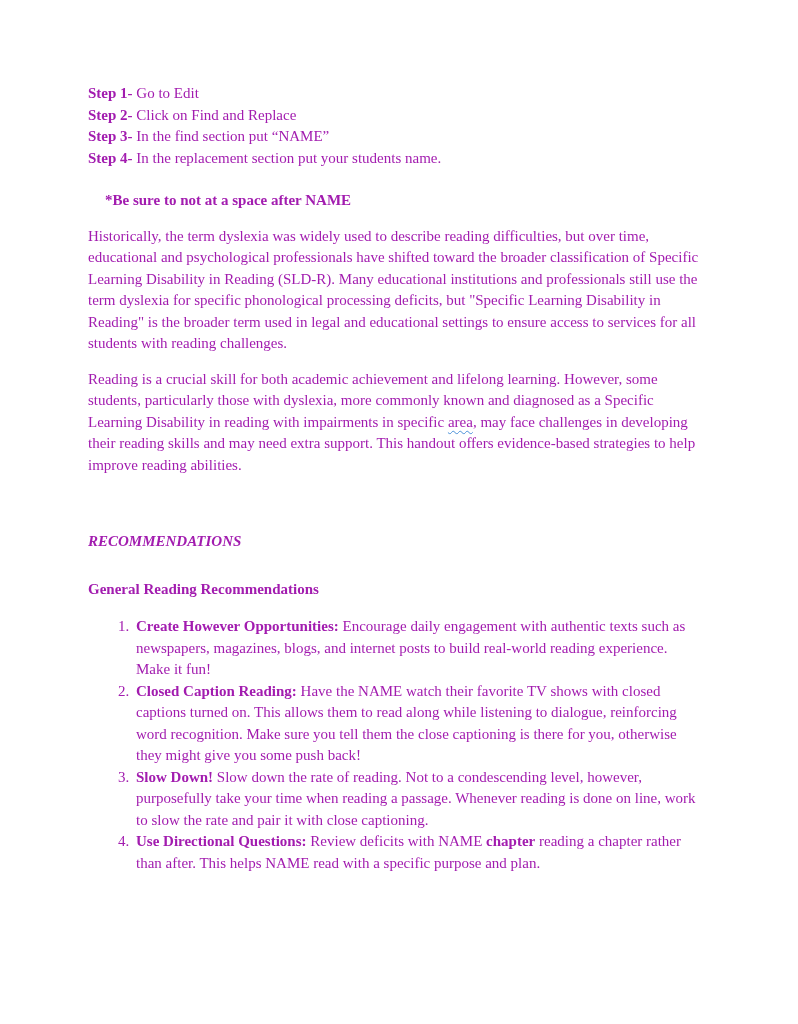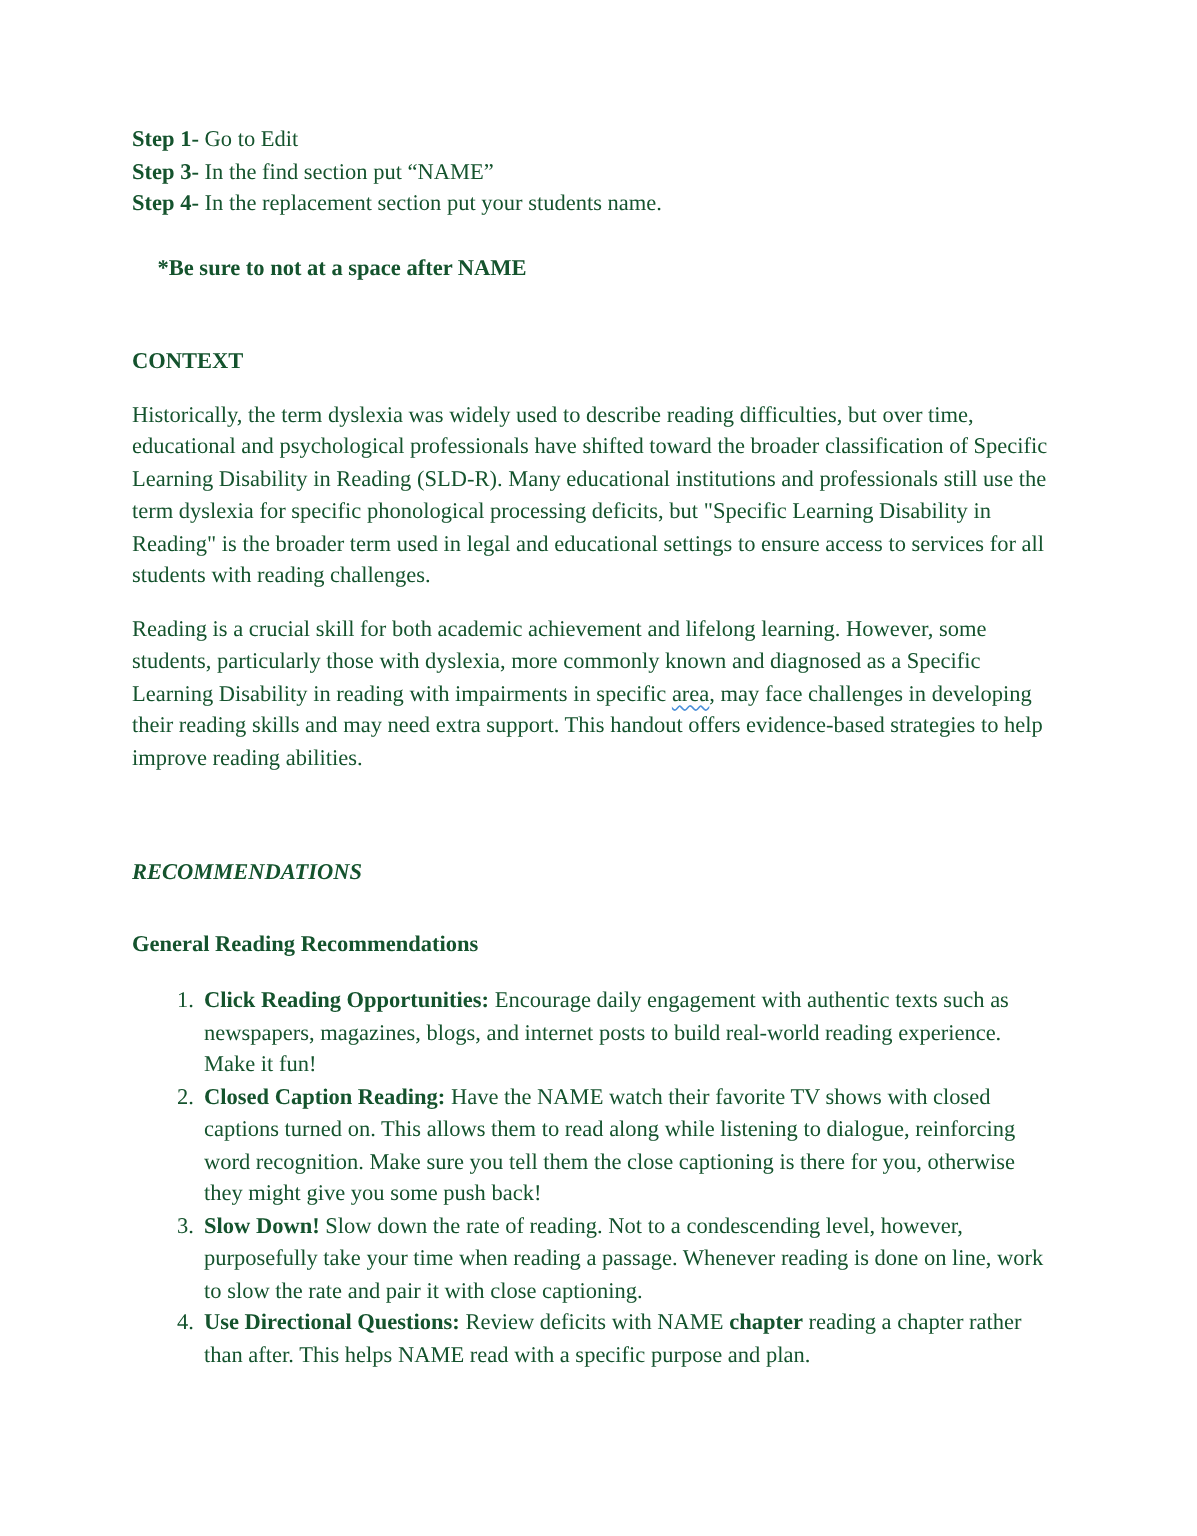--- a/index.html
+++ b/index.html
@@ -7,21 +7,21 @@
     padding: 0;
     background: #ffffff;
   }
   .page {
     position: relative;
     width: 798px;
     height: 1024px;
     background: #ffffff;
     overflow: hidden;
     font-family: "Liberation Serif", serif;
-    color: #14532d;
+    color: #a21caf;
   }
   .content {
     position: absolute;
     left: 88px;
     top: 83px;
     width: 612px;
     font-size: 15px;
     line-height: 21.5px;
   }
   .steps-block div { white-space: nowrap; }
@@ -56,37 +56,37 @@
   }
 </style>
 </head>
 <body>
 
 <div class="page">
   <div class="content">
 
     <div class="steps-block">
       <div><b>Step 1-</b><span> Go to Edit</span></div>
+      <div><b>Step 2-</b><span> Click on Find and Replace</span></div>
       <div><b>Step 3-</b><span> In the find section put “NAME”</span></div>
       <div><b>Step 4-</b><span> In the replacement section put your students name.</span></div>
     </div>
 
     <div class="note">*Be sure to not at a space after NAME</div>
 
-    <div class="heading context-heading">CONTEXT</div>
 
     <div class="para">Historically, the term dyslexia was widely used to describe reading difficulties, but over time, educational and psychological professionals have shifted toward the broader classification of Specific Learning Disability in Reading (SLD-R). Many educational institutions and professionals still use the term dyslexia for specific phonological processing deficits, but "Specific Learning Disability in Reading" is the broader term used in legal and educational settings to ensure access to services for all students with reading challenges.</div>
 
     <div class="para"><span>Reading is a crucial skill for both academic achievement and lifelong learning. However, some students, particularly those with dyslexia, more commonly known and diagnosed as a Specific Learning Disability in reading with impairments in specific </span><span class="squiggle">area</span><span>, may face challenges in developing their reading skills and may need extra support. This handout offers evidence-based strategies to help improve reading abilities.</span></div>
 
     <div class="heading rec-heading">RECOMMENDATIONS</div>
 
     <div class="sub-heading">General Reading Recommendations</div>
 
     <ol class="rec-list">
-      <li><b>Click Reading Opportunities:</b><span> Encourage daily engagement with authentic texts such as newspapers, magazines, blogs, and internet posts to build real-world reading experience. Make it fun!</span></li>
+      <li><b>Create However Opportunities:</b><span> Encourage daily engagement with authentic texts such as newspapers, magazines, blogs, and internet posts to build real-world reading experience. Make it fun!</span></li>
       <li><b>Closed Caption Reading:</b><span> Have the NAME watch their favorite TV shows with closed captions turned on. This allows them to read along while listening to dialogue, reinforcing word recognition. Make sure you tell them the close captioning is there for you, otherwise they might give you some push back!</span></li>
       <li><b>Slow Down!</b><span> Slow down the rate of reading. Not to a condescending level, however, purposefully take your time when reading a passage. Whenever reading is done on line, work to slow the rate and pair it with close captioning.</span></li>
       <li><b>Use Directional Questions:</b><span> Review deficits with NAME </span><b>chapter</b><span> reading a chapter rather than after. This helps NAME read with a specific purpose and plan.</span></li>
     </ol>
 
   </div>
 </div>
 
 </body></html>

